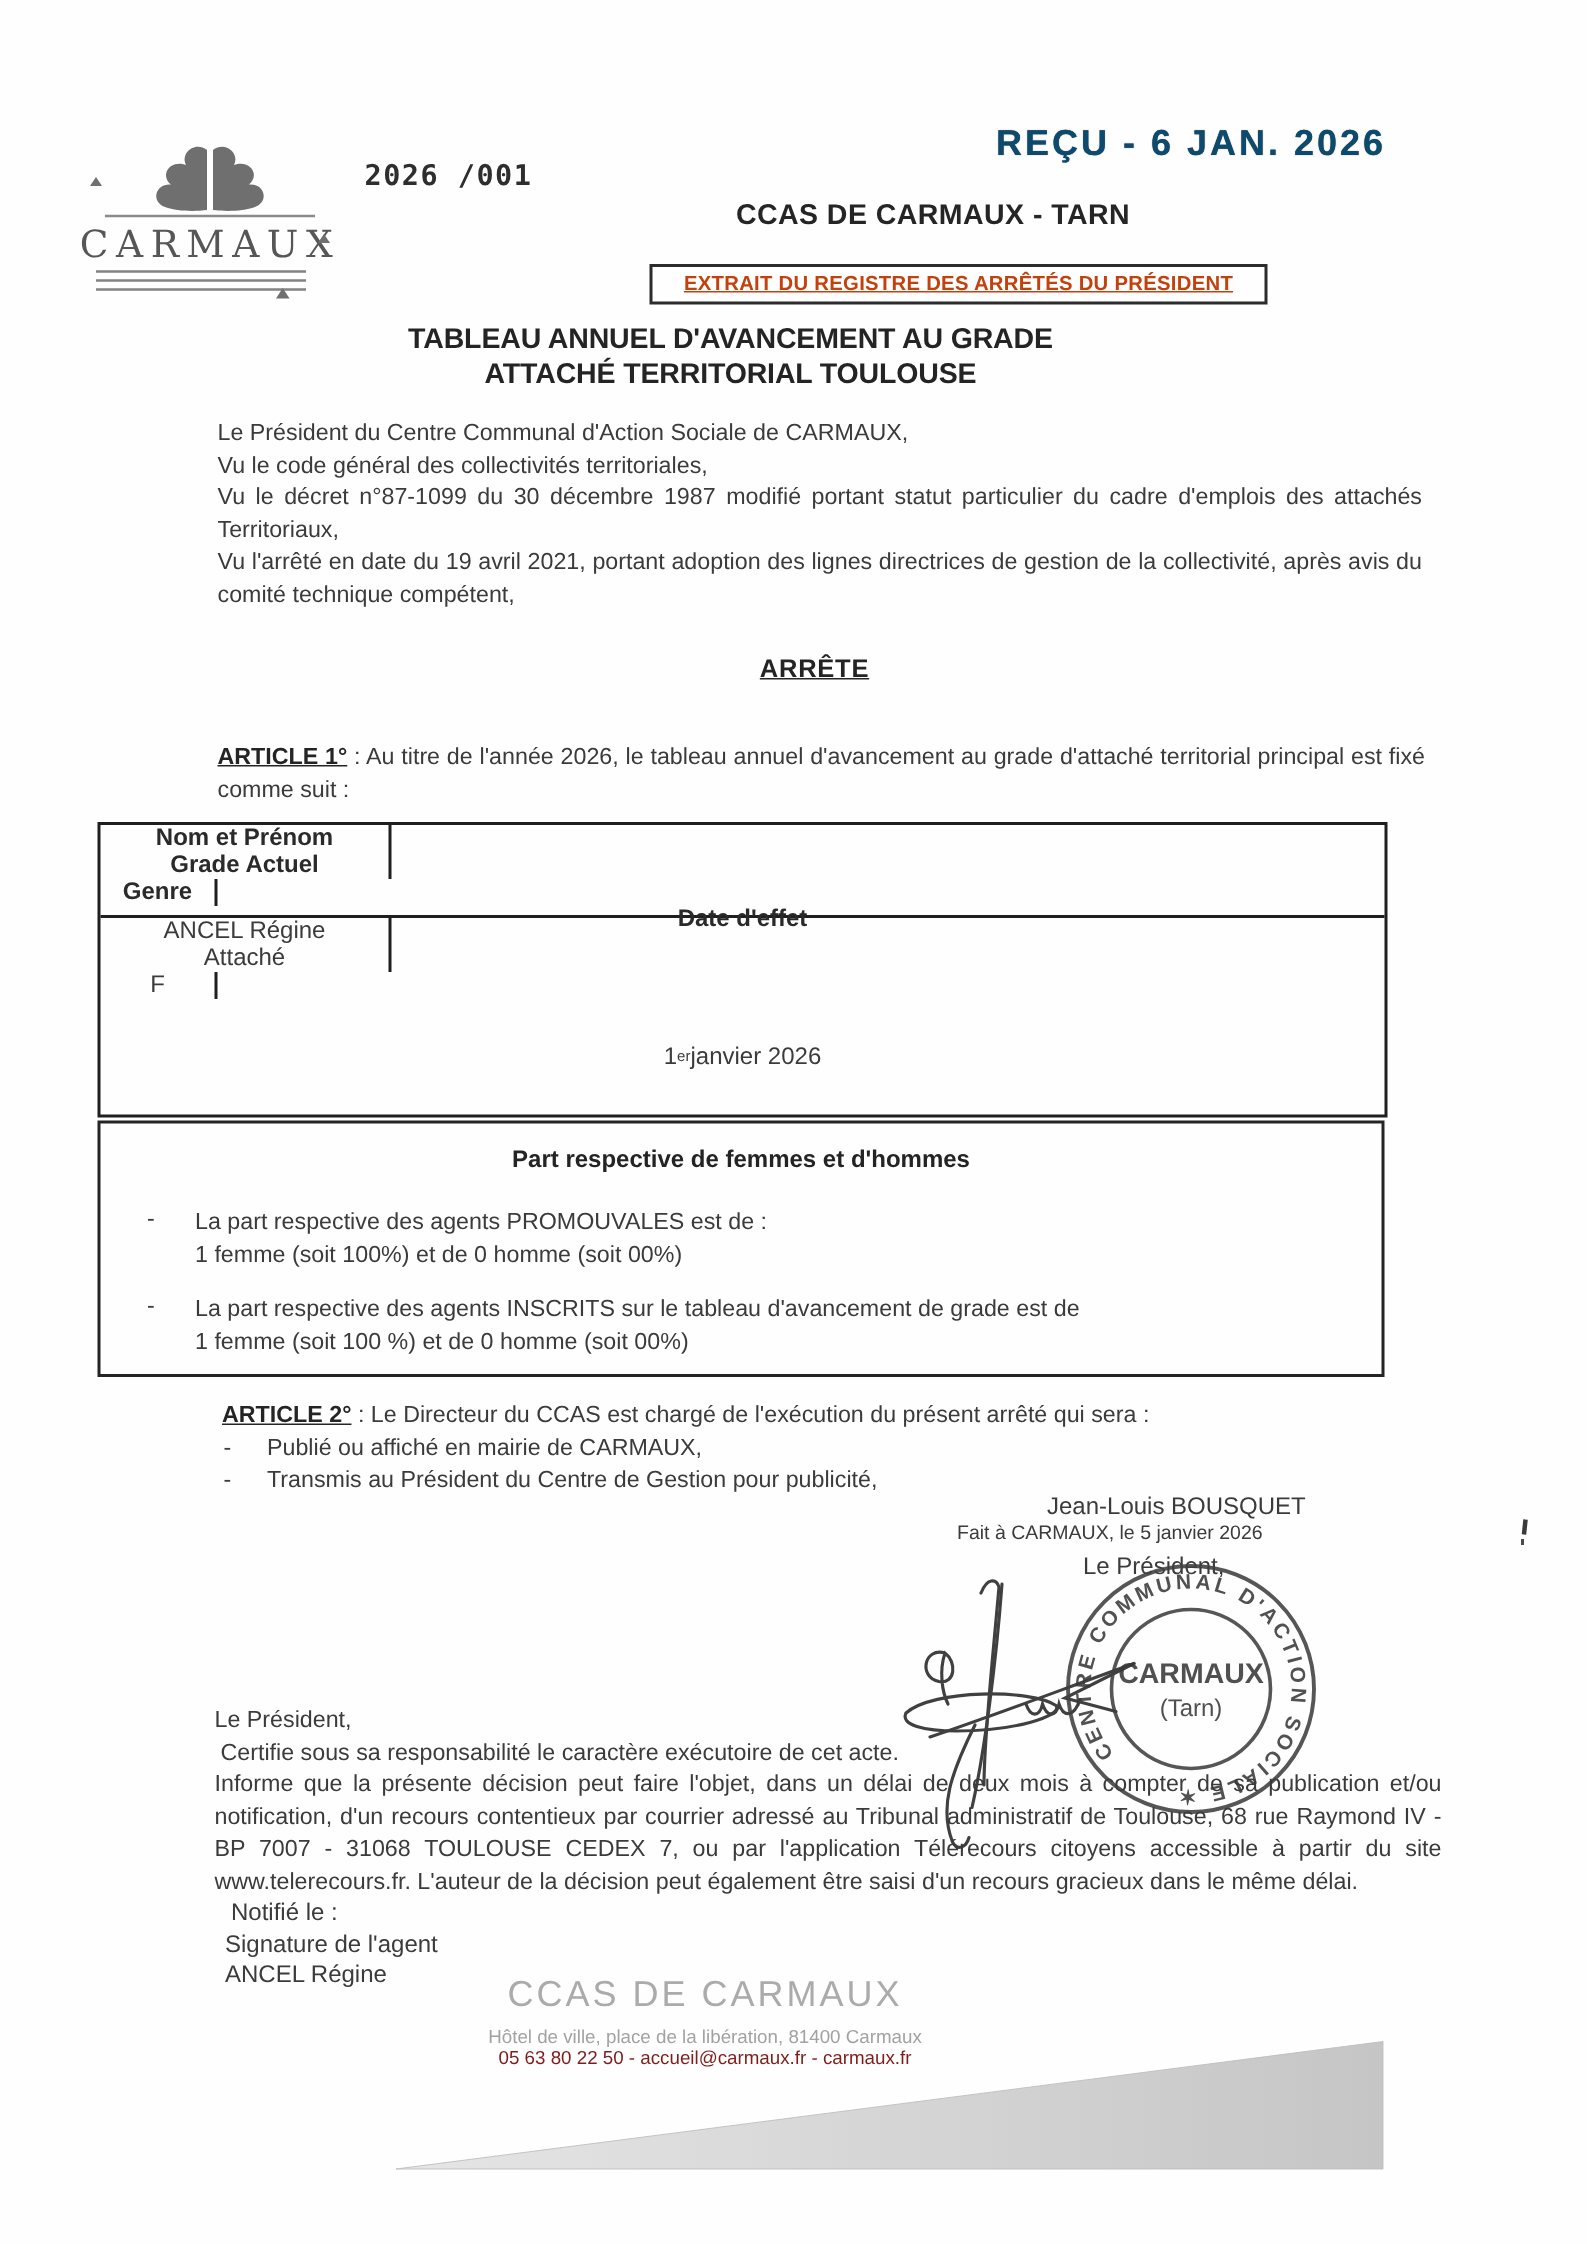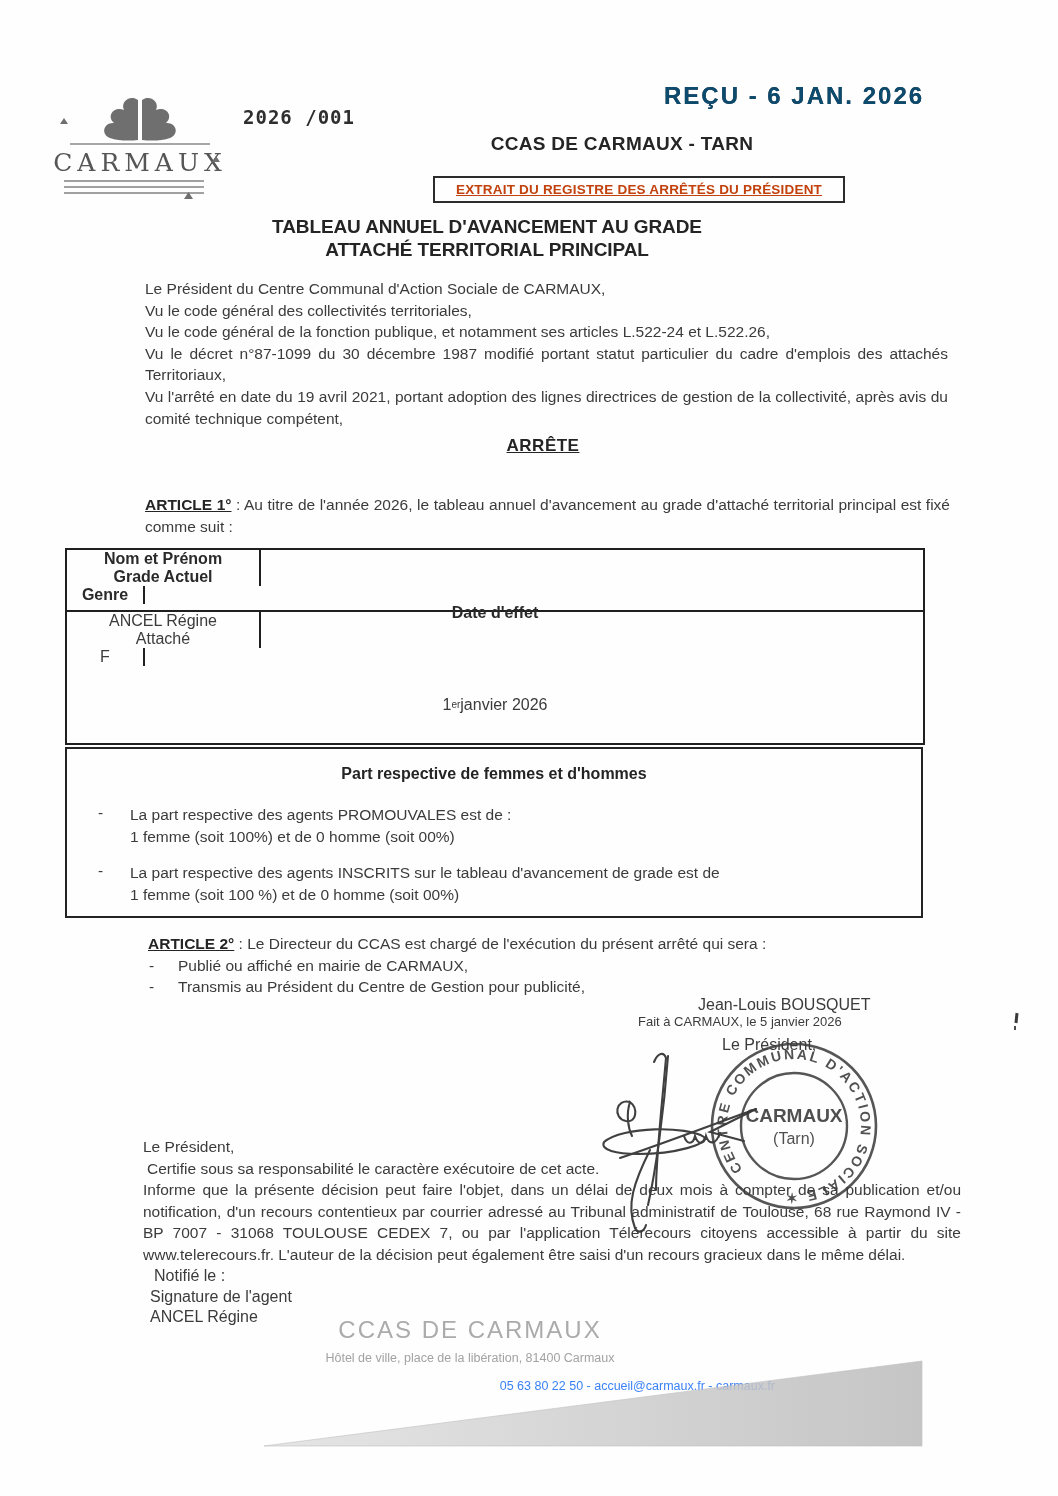--- a/index.html
+++ b/index.html
@@ -45,21 +45,21 @@
   .fait{left:638px;top:1014px;font-size:13px;}
   .lepres{left:722px;top:1036px;font-size:16px;}
   .presname{left:698px;top:996px;font-size:16px;}
   .cert{left:143px;top:1136px;width:818px;font-size:15.5px;line-height:21.6px;}
   .cert .p{text-align:justify;}
   .notif{left:150px;top:1266px;font-size:16px;line-height:20.5px;}
   
   .footer{left:165px;top:1316px;width:610px;text-align:center;color:#a6a6a6;}
   .footer .forg{font-size:24px;letter-spacing:2px;color:#ababab;}
   .footer .faddr{font-size:12.5px;margin-top:7px;color:#a2a2a2;}
-  .footer .fcontact{font-size:12.5px;margin-top:14px;color:#3b82f6;text-align:right;}
+  .footer .fcontact{font-size:12.5px;margin-top:0;color:#7f1d1d;}
   .ink-artifact{left:1015px;top:1013px;width:3px;height:10px;background:#3a3a3a;transform:rotate(6deg);}
   .ink-artifact2{left:1014px;top:1026px;width:2px;height:4px;background:#4a4a4a;}
 </style>
 </head>
 <body>
 
 <div class="page">
 
   <svg class="abs" style="left:54px;top:94px;" width="175" height="112" viewBox="0 0 175 112">
     <g>
@@ -84,27 +84,26 @@
   <div class="abs docnum">2026 /001</div>
   <div class="abs recu">REÇU  - 6 JAN. 2026</div>
   <div class="abs org">CCAS DE CARMAUX - TARN</div>
 
   <div class="abs registerbox">
     <span>EXTRAIT DU REGISTRE DES ARRÊTÉS DU PRÉSIDENT</span>
   </div>
 
   <div class="abs title">
     <div>TABLEAU ANNUEL D'AVANCEMENT AU GRADE</div>
-    <div>ATTACHÉ TERRITORIAL PRINCIPAL</div>
+    <div>ATTACHÉ TERRITORIAL TOULOUSE</div>
   </div>
 
   <div class="abs preamble">
     <div>Le Président du Centre Communal d'Action Sociale de CARMAUX,</div>
     <div>Vu le code général des collectivités territoriales,</div>
-    <div>Vu le code général de la fonction publique, et notamment ses articles L.522-24 et L.522.26,</div>
     <div>Vu le décret n°87-1099 du 30 décembre 1987 modifié portant statut particulier du cadre d'emplois des attachés Territoriaux,</div>
     <div>Vu l'arrêté en date du 19 avril 2021, portant adoption des lignes directrices de gestion de la collectivité, après avis du comité technique compétent,</div>
   </div>
 
   <div class="abs arrete">ARRÊTE</div>
 
   <div class="abs article a1">
     <span class="art-label">ARTICLE 1°</span><span> : Au titre de l'année 2026, le tableau annuel d'avancement au grade d'attaché territorial principal est fixé comme suit :</span>
   </div>
 

